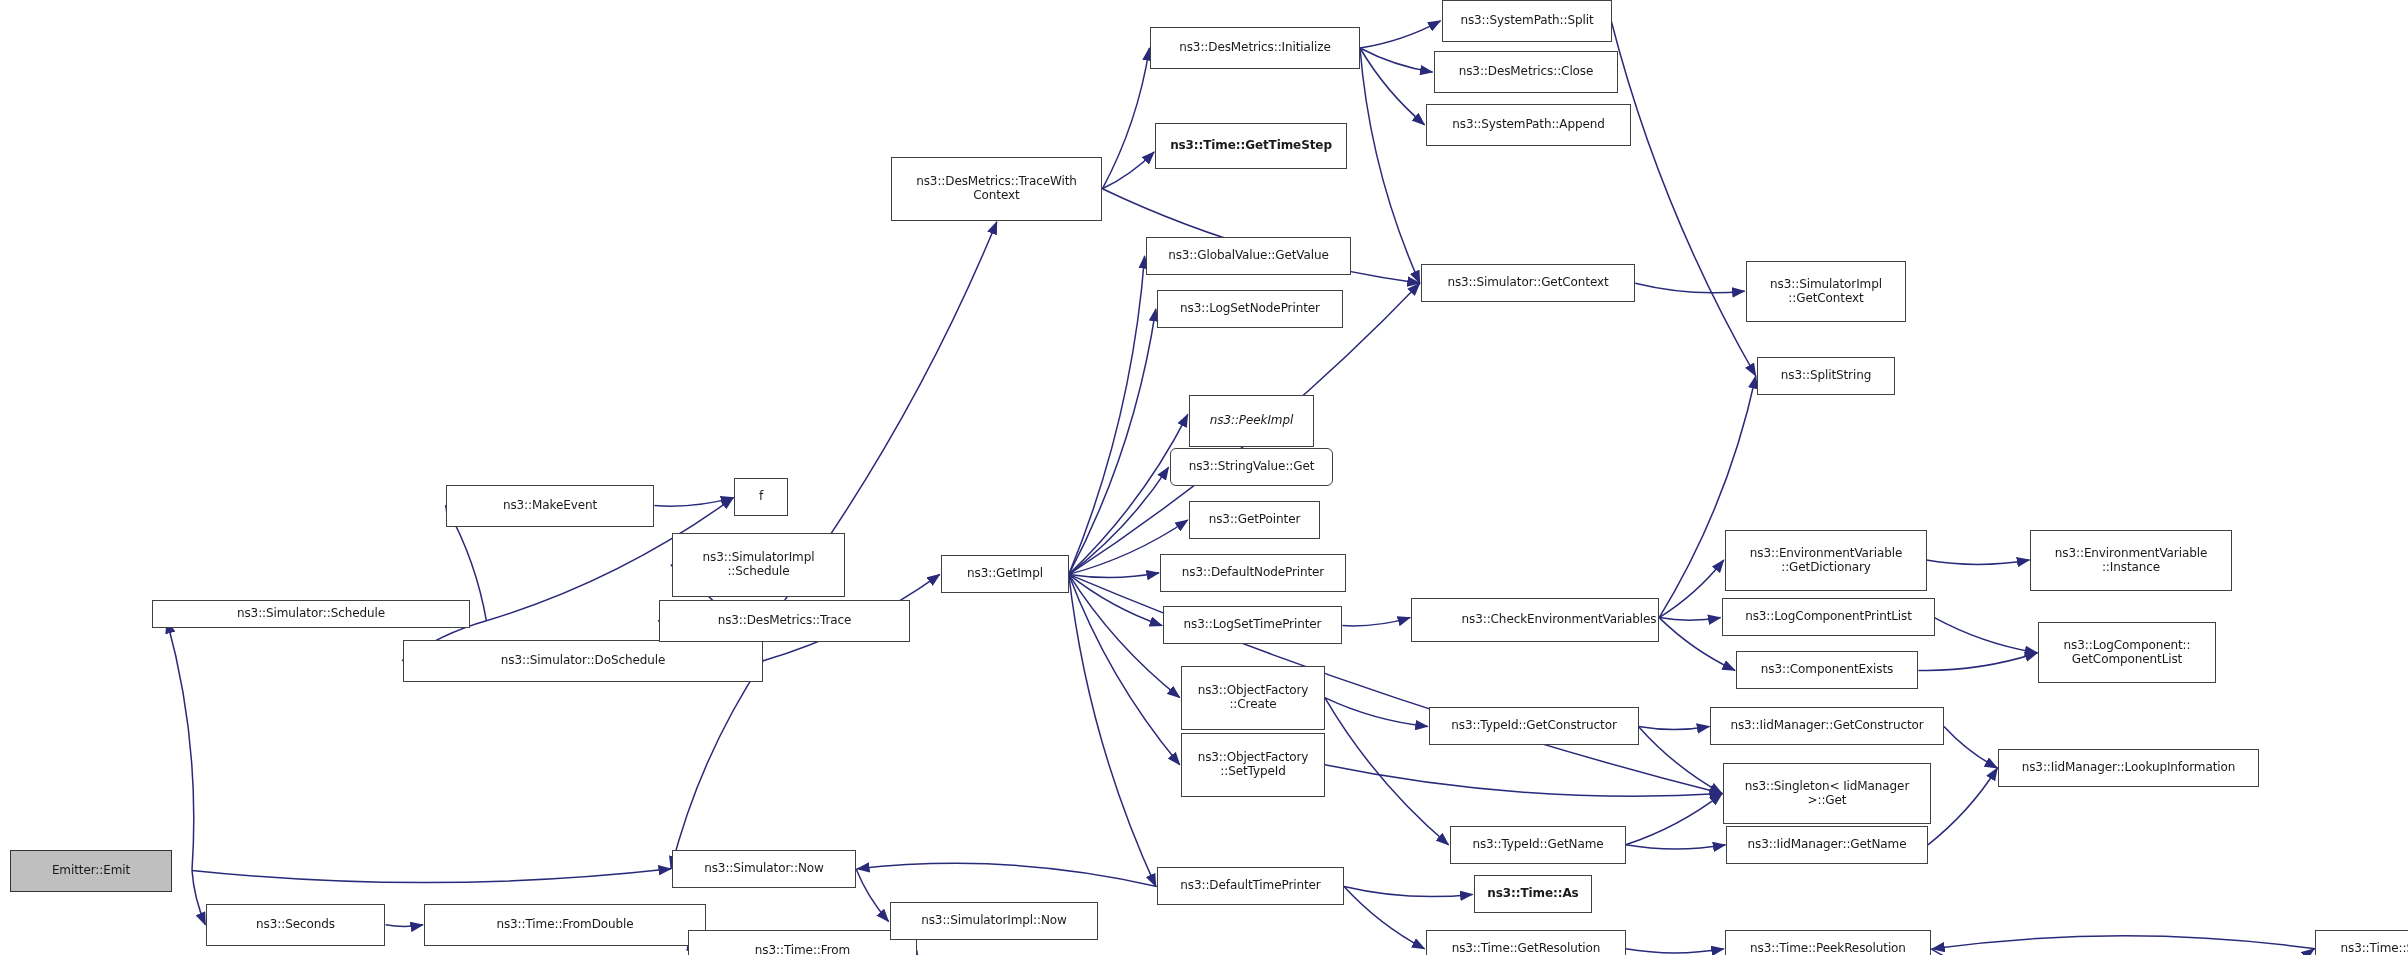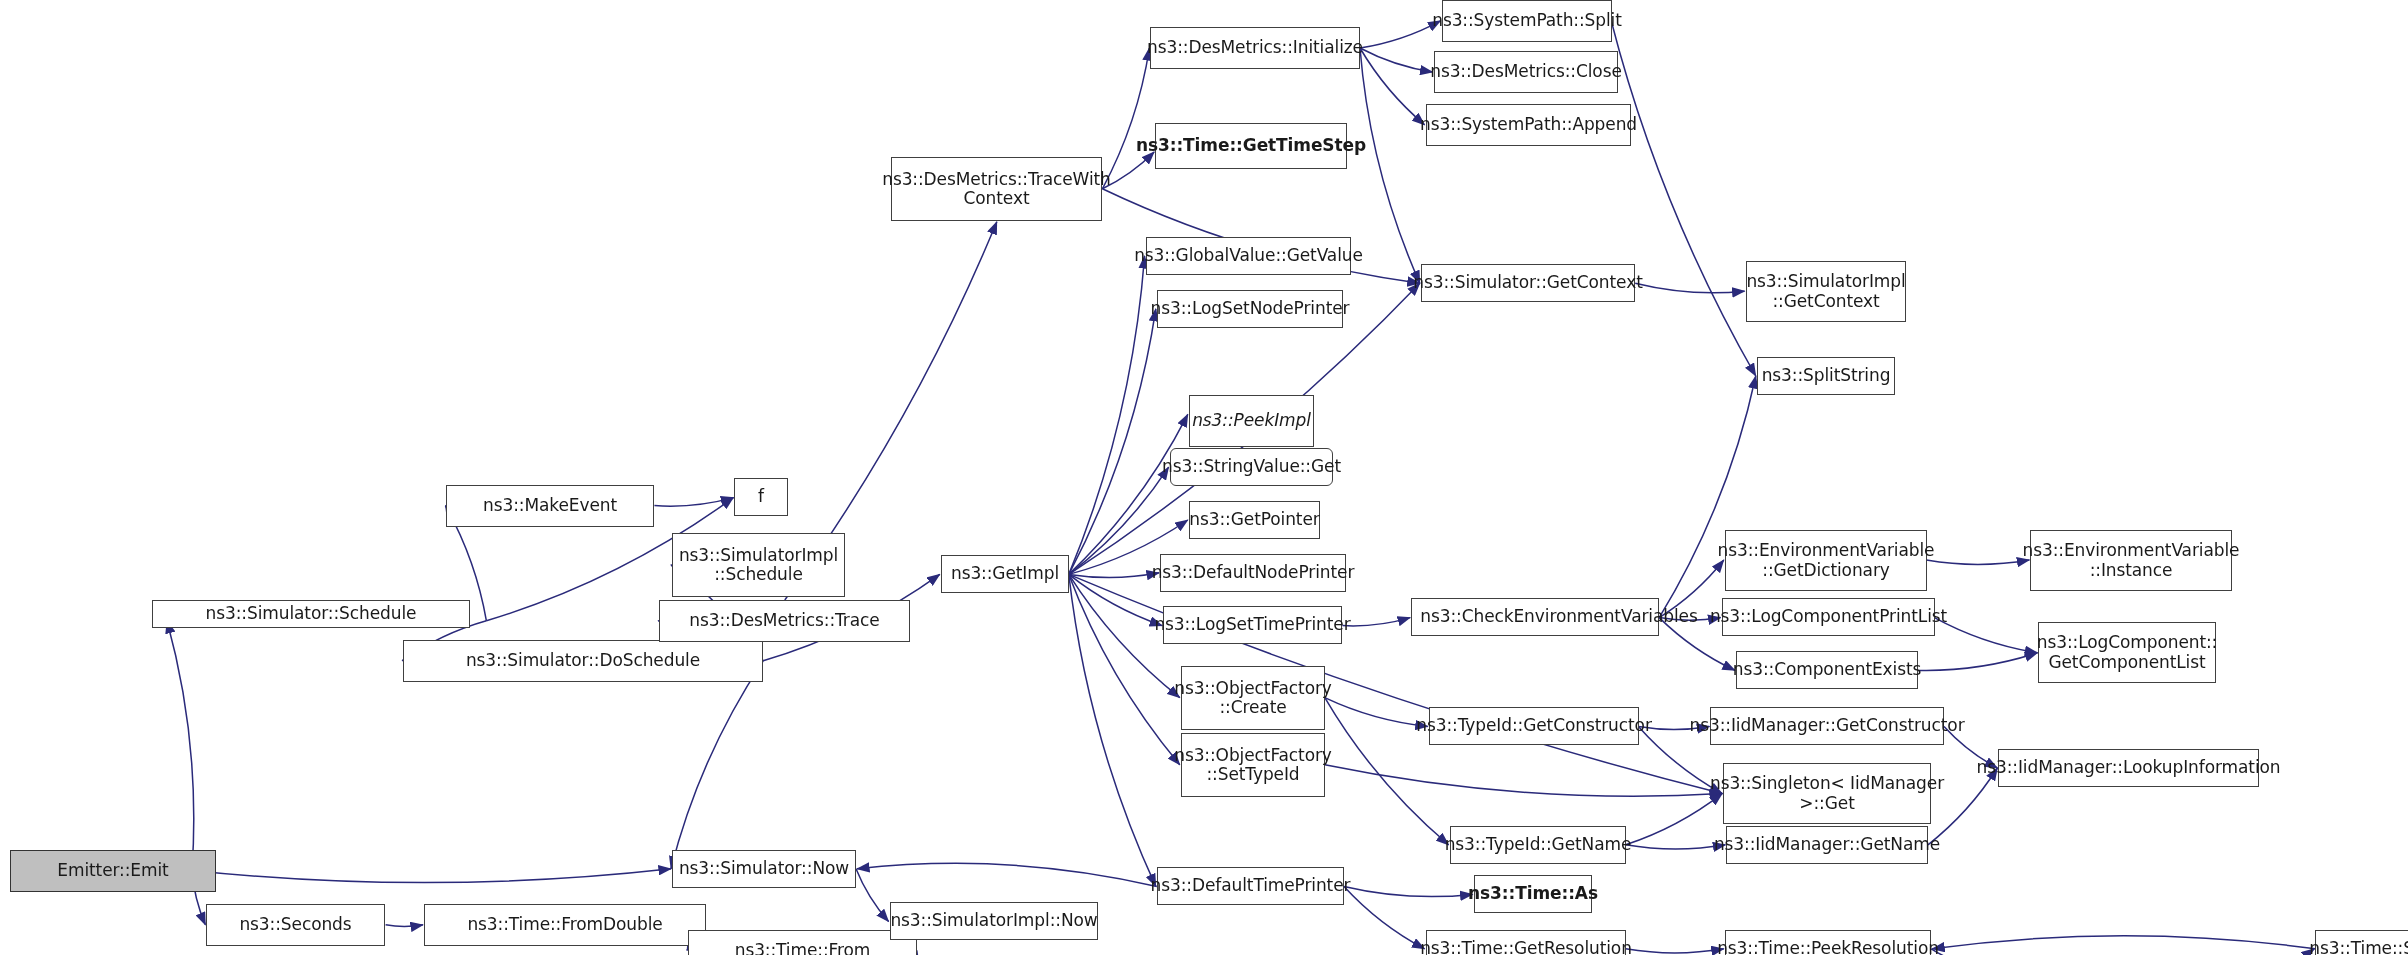--- a/index.html
+++ b/index.html
@@ -23,21 +23,21 @@
     width: 2408px;
     height: 955px;
     pointer-events: none;
   }
   .node {
     position: absolute;
     box-sizing: border-box;
     border: 1.6px solid #404040;
     background: #ffffff;
     color: #1a1a1a;
-    font-size: 17px;
+    font-size: 12px;
     line-height: 1.14;
     display: flex;
     align-items: center;
     justify-content: center;
     text-align: center;
     white-space: pre;
     letter-spacing: -0.1px;
     z-index: 5;
   }
   .node.root {
@@ -115,21 +115,21 @@
         <path d="M 1156.8 886.4 Q 1008.4 852.1 857.0 868.8" fill="none" stroke="#2a2a7a" stroke-width="1.5" marker-end="url(#arrowhead)"></path>
         <path d="M 1344.0 886.4 Q 1407.6 901.3 1472.6 894.4" fill="none" stroke="#2a2a7a" stroke-width="1.5" marker-end="url(#arrowhead)"></path>
         <path d="M 1344.0 886.4 Q 1379.0 924.5 1424.6 948.8" fill="none" stroke="#2a2a7a" stroke-width="1.5" marker-end="url(#arrowhead)"></path>
         <path d="M 1625.6 948.8 Q 1674.7 957.1 1723.8 948.8" fill="none" stroke="#2a2a7a" stroke-width="1.5" marker-end="url(#arrowhead)"></path>
         <path d="M 1931.2 948.8 Q 1962.8 968.2 1999.0 976.0" fill="none" stroke="#2a2a7a" stroke-width="1.5" marker-end="url(#arrowhead)"></path>
         <path d="M 2260.8 976.0 Q 2289.8 966.9 2314.2 948.8" fill="none" stroke="#2a2a7a" stroke-width="1.5" marker-end="url(#arrowhead)"></path>
         <path d="M 2315.2 948.8 Q 2123.7 922.8 1932.2 948.8" fill="none" stroke="#2a2a7a" stroke-width="1.5" marker-end="url(#arrowhead)"></path>
       </g>
   </svg>
   <div id="node-layer">
-      <div class="node root" style="left: 10px; top: 850px; width: 206px; height: 42px;"><span>Emitter::Emit</span></div>
+      <div class="node root" style="left: 10px; top: 850px; width: 162px; height: 42px;"><span>Emitter::Emit</span></div>
       <div class="node" style="left: 206px; top: 904px; width: 179px; height: 42px;"><span>ns3::Seconds</span></div>
       <div class="node" style="left: 424px; top: 904px; width: 282px; height: 42px;"><span>ns3::Time::FromDouble</span></div>
       <div class="node" style="left: 688px; top: 930px; width: 229px; height: 42px;"><span>ns3::Time::From</span></div>
       <div class="node" style="left: 152px; top: 600px; width: 318px; height: 28px;"><span>ns3::Simulator::Schedule</span></div>
       <div class="node" style="left: 403px; top: 640px; width: 360px; height: 42px;"><span>ns3::Simulator::DoSchedule</span></div>
       <div class="node" style="left: 446px; top: 485px; width: 208px; height: 42px;"><span>ns3::MakeEvent</span></div>
       <div class="node" style="left: 734px; top: 478px; width: 54px; height: 38px;"><span>f</span></div>
       <div class="node" style="left: 672px; top: 533px; width: 173px; height: 64px;"><span>ns3::SimulatorImpl
 ::Schedule</span></div>
       <div class="node" style="left: 659px; top: 600px; width: 251px; height: 42px;"><span>ns3::DesMetrics::Trace</span></div>
@@ -149,21 +149,21 @@
       <div class="node" style="left: 1163px; top: 606px; width: 179px; height: 38px;"><span>ns3::LogSetTimePrinter</span></div>
       <div class="node" style="left: 1181px; top: 666px; width: 144px; height: 64px;"><span>ns3::ObjectFactory
 ::Create</span></div>
       <div class="node" style="left: 1181px; top: 733px; width: 144px; height: 64px;"><span>ns3::ObjectFactory
 ::SetTypeId</span></div>
       <div class="node" style="left: 941px; top: 555px; width: 128px; height: 38px;"><span>ns3::GetImpl</span></div>
       <div class="node" style="left: 1421px; top: 264px; width: 214px; height: 38px;"><span>ns3::Simulator::GetContext</span></div>
       <div class="node" style="left: 1746px; top: 261px; width: 160px; height: 61px;"><span>ns3::SimulatorImpl
 ::GetContext</span></div>
       <div class="node" style="left: 1757px; top: 357px; width: 138px; height: 38px;"><span>ns3::SplitString</span></div>
-      <div class="node" style="left: 1411px; top: 598px; width: 248px; height: 38px; padding-left: 48px;"><span>ns3::CheckEnvironmentVariables</span></div>
+      <div class="node" style="left: 1411px; top: 598px; width: 248px; height: 44px; padding-left: 48px;"><span>ns3::CheckEnvironmentVariables</span></div>
       <div class="node" style="left: 1725px; top: 530px; width: 202px; height: 61px;"><span>ns3::EnvironmentVariable
 ::GetDictionary</span></div>
       <div class="node" style="left: 1722px; top: 598px; width: 213px; height: 38px;"><span>ns3::LogComponentPrintList</span></div>
       <div class="node" style="left: 1736px; top: 651px; width: 182px; height: 38px;"><span>ns3::ComponentExists</span></div>
       <div class="node" style="left: 2030px; top: 530px; width: 202px; height: 61px;"><span>ns3::EnvironmentVariable
 ::Instance</span></div>
       <div class="node" style="left: 2038px; top: 622px; width: 178px; height: 61px;"><span>ns3::LogComponent::
 GetComponentList</span></div>
       <div class="node" style="left: 1429px; top: 707px; width: 210px; height: 38px;"><span>ns3::TypeId::GetConstructor</span></div>
       <div class="node" style="left: 1710px; top: 707px; width: 234px; height: 38px;"><span>ns3::IidManager::GetConstructor</span></div>

